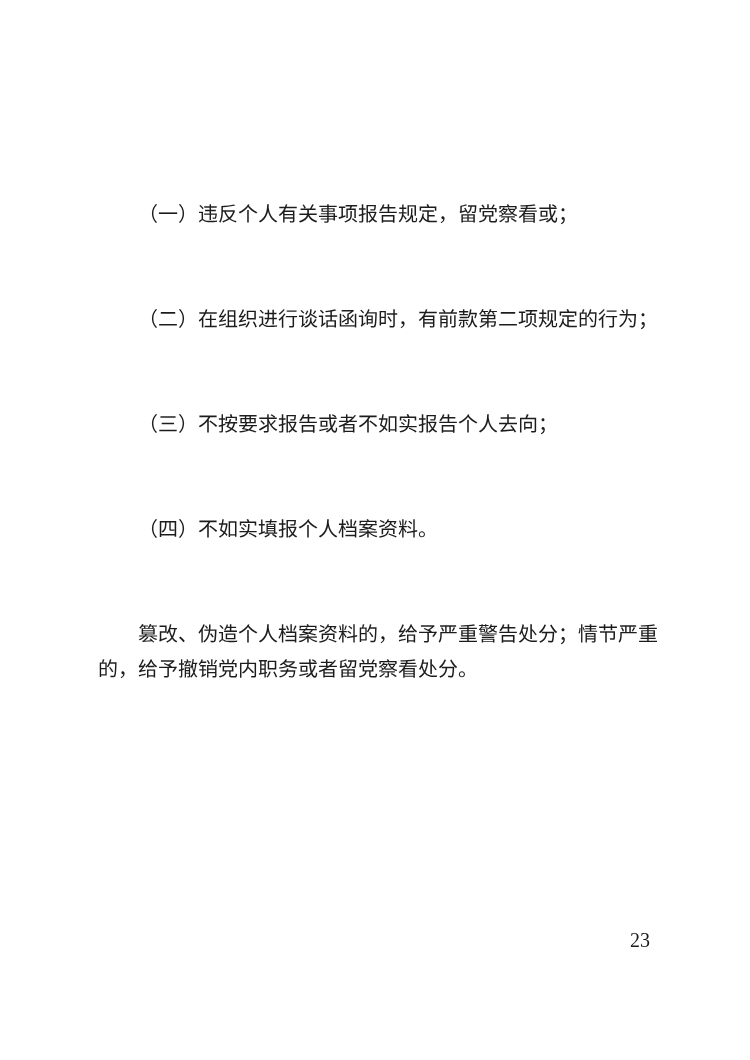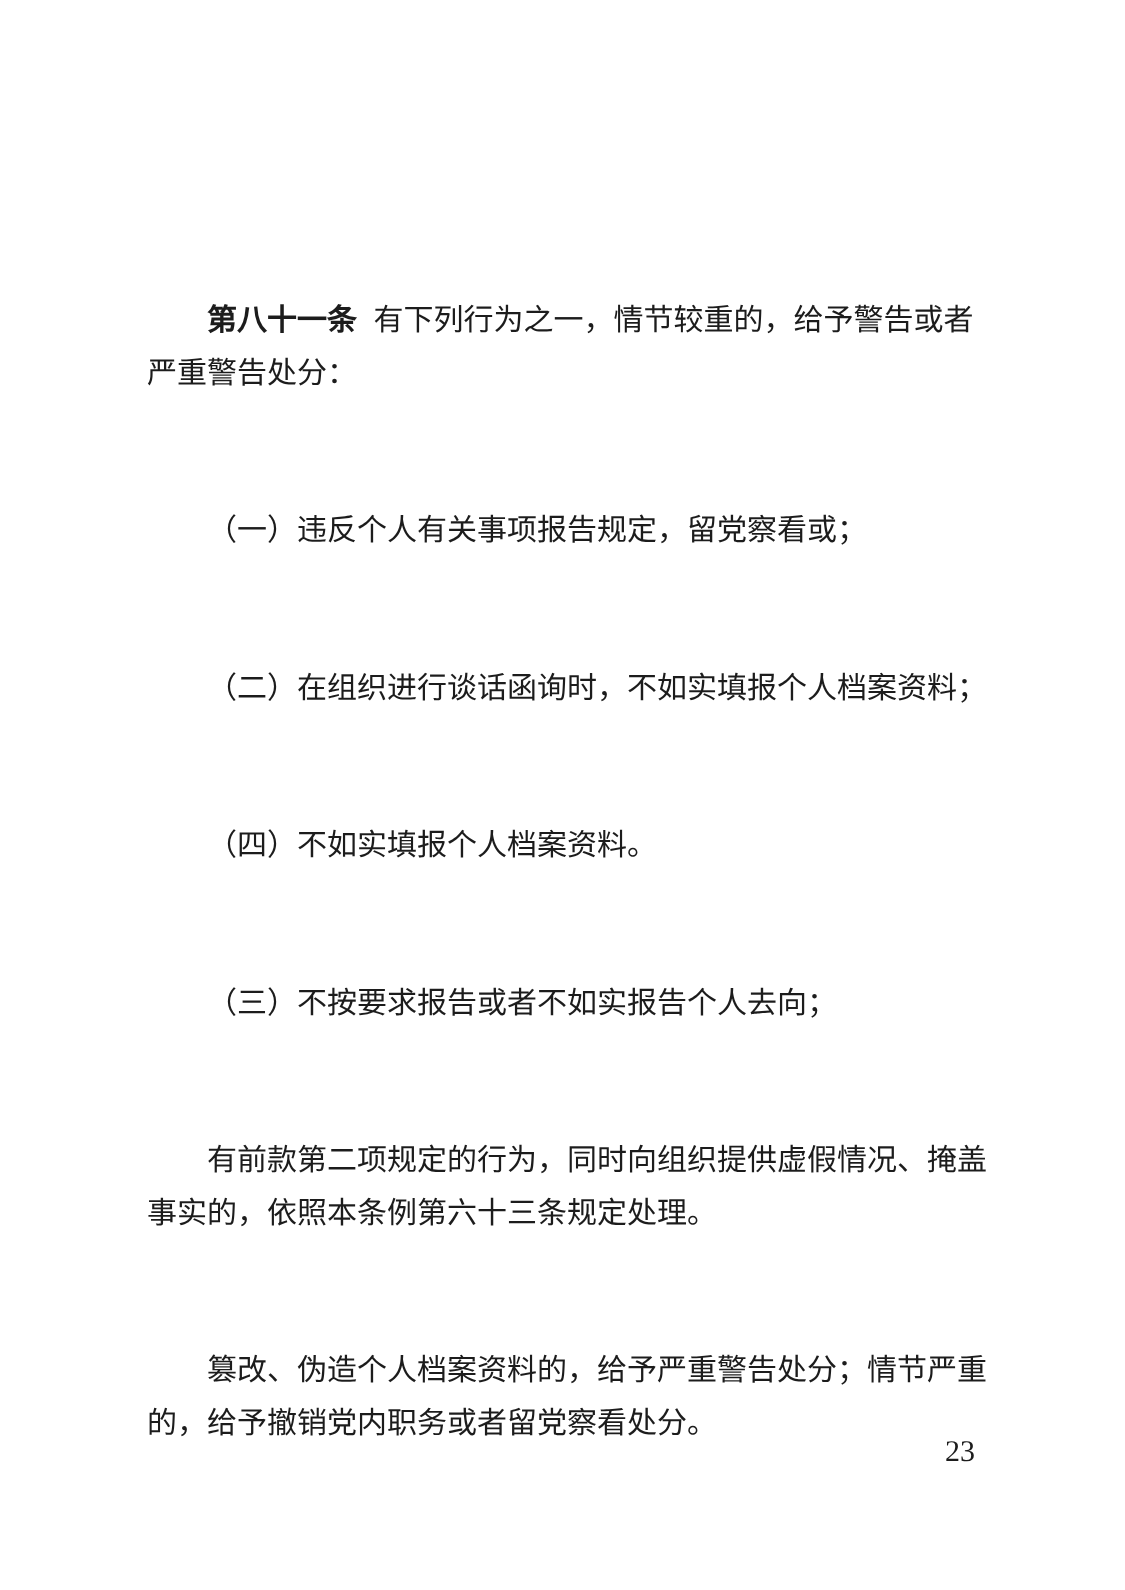--- a/index.html
+++ b/index.html
@@ -37,38 +37,34 @@
   b.term {
     font-weight: 700;
     margin-right: 0.55em;
   }
   b.term:empty {
     display: none;
   }
   .page-number {
     position: absolute;
     left: 630px;
-    top: 955px;
+    top: 927px;
     font-size: 20px;
     line-height: 26px;
     color: #1c1c1c;
   }
 </style>
 </head>
 <body>
 
 <div class="page-text">
-  <p class="para"><b class="term">第八十一条</b><span>有下列行为之一，情节较重的，给予警告或者
-严重警告处分：</span></p>
   <p class="para"><span>（一）违反个人有关事项报告规定，留党察看或；</span></p>
-  <p class="para"><span>（二）在组织进行谈话函询时，不如实填报个人档案资料；</span></p>
+  <p class="para"><span>（二）在组织进行谈话函询时，有前款第二项规定的行为；</span></p>
+  <p class="para"><span>（三）不按要求报告或者不如实报告个人去向；</span></p>
   <p class="para"><span>（四）不如实填报个人档案资料。</span></p>
-  <p class="para"><span>（三）不按要求报告或者不如实报告个人去向；</span></p>
-  <p class="para"><span>有前款第二项规定的行为，同时向组织提供虚假情况、掩盖
-事实的，依照本条例第六十三条规定处理。</span></p>
   <p class="para"><span>篡改、伪造个人档案资料的，给予严重警告处分；情节严重
 的，给予撤销党内职务或者留党察看处分。</span></p>
   
   
   
   
 </div>
 
 <div class="page-number">23</div>
 

